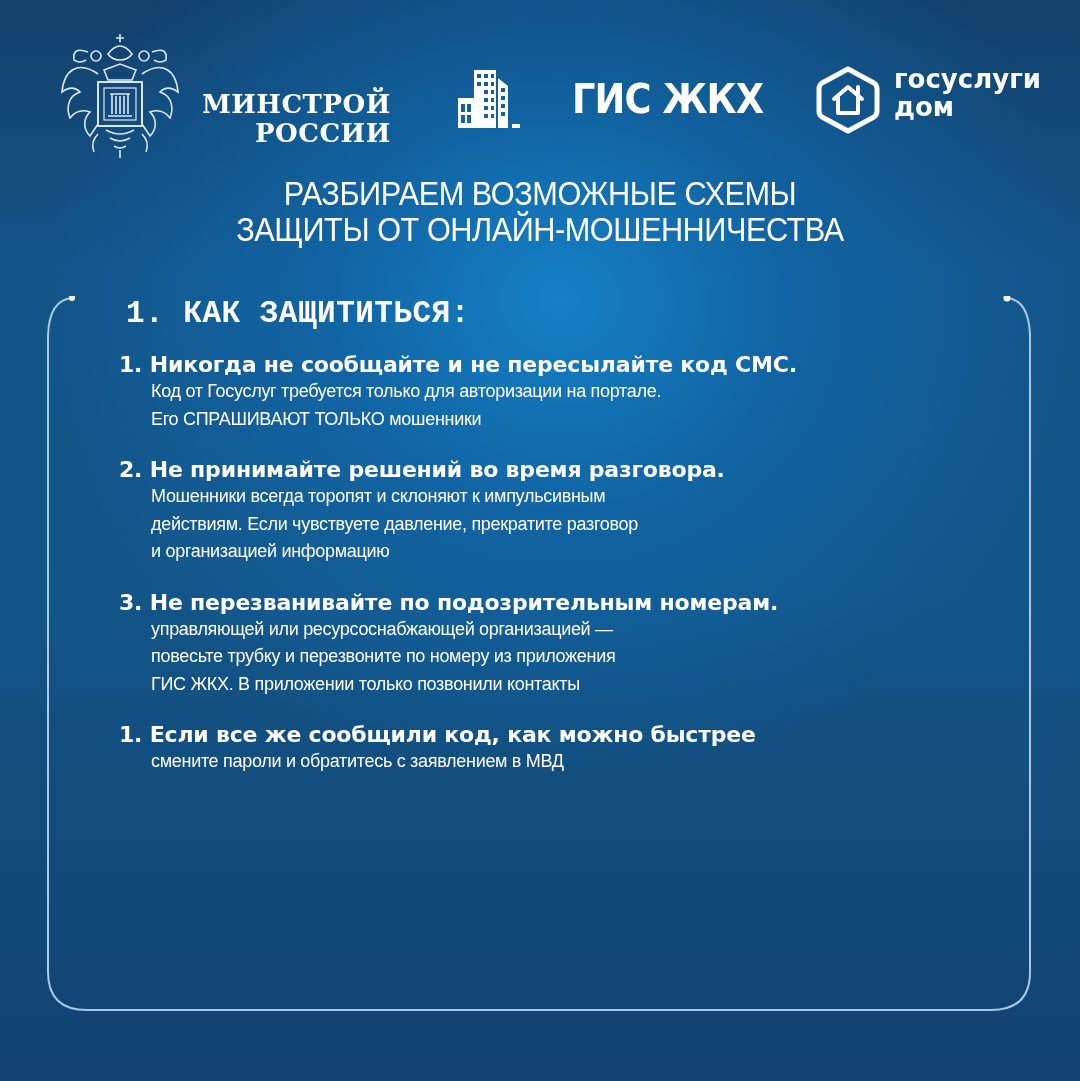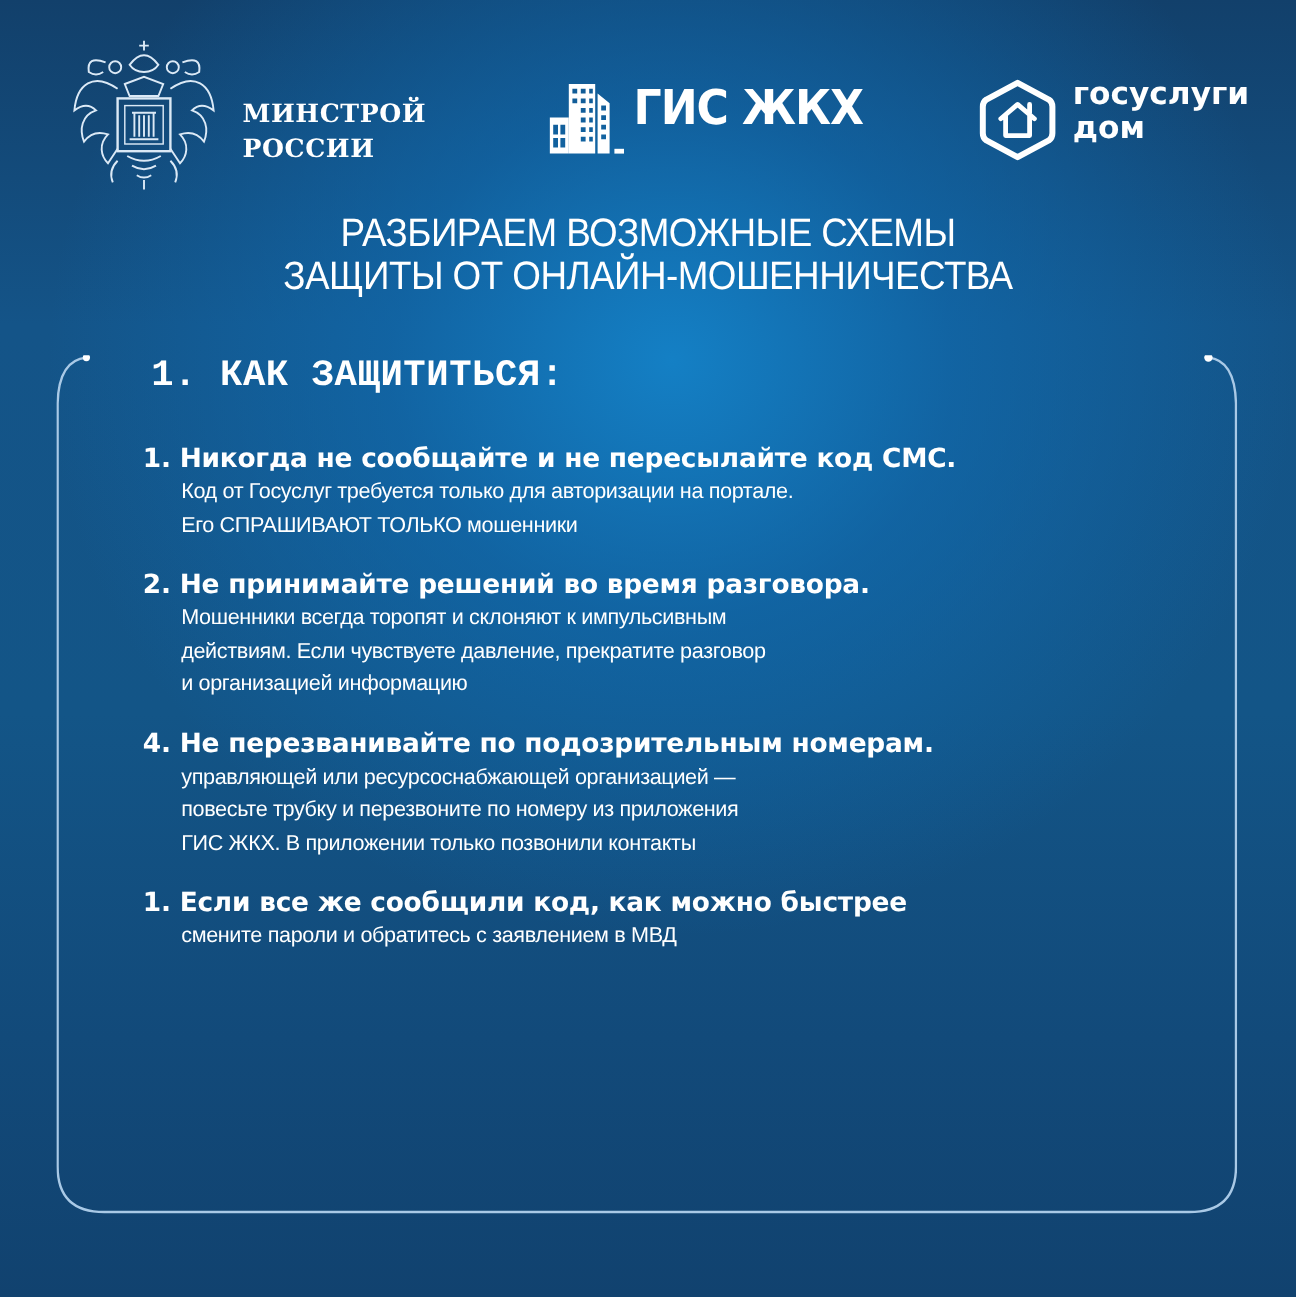--- a/index.html
+++ b/index.html
@@ -3,30 +3,30 @@
 <meta charset="utf-8">
 <style>
   html,body{margin:0;padding:0;}
   body{width:1080px;height:1081px;overflow:hidden;position:relative;
     background:
       radial-gradient(ellipse 520px 480px at 560px 300px, rgba(20,130,200,0.95) 0%, rgba(16,110,180,0.6) 45%, rgba(16,90,150,0) 100%),
       linear-gradient(180deg,#12406b 0%,#145488 25%,#135587 55%,#124a7a 80%,#11426f 100%);
     font-family:"Liberation Sans",sans-serif;color:#fff;}
   .header{position:absolute;left:0;top:0;width:1080px;height:170px;}
   .emblem{position:absolute;left:58px;top:30px;width:124px;height:132px;}
-  .minstroy{position:absolute;left:202px;top:80px;font-family:"DejaVu Serif",serif;font-weight:bold;font-size:21px;line-height:29px;letter-spacing:0.5px;color:#fff;}
-  .gis-logo{position:absolute;left:458px;top:68px;display:flex;align-items:flex-start;}
+  .minstroy{position:absolute;left:202px;top:90px;font-family:"DejaVu Serif",serif;font-weight:bold;font-size:26px;line-height:29px;letter-spacing:0.5px;color:#fff;text-align:right;}
+  .gis-logo{position:absolute;left:458px;top:68px;display:flex;align-items:center;gap:44px;}
   .gis-text{font-family:"DejaVu Sans",sans-serif;font-weight:bold;font-size:40px;letter-spacing:-1px;margin-left:4px;line-height:44px;transform:scaleX(0.92);transform-origin:left;}
   .gosuslugi{position:absolute;left:816px;top:65px;display:flex;}
   .gos-text{margin-left:14px;font-family:"DejaVu Sans",sans-serif;font-weight:bold;font-size:26px;line-height:28px;}
   .subtitle{position:absolute;left:0;width:1080px;top:176px;text-align:center;font-size:33px;line-height:36px;letter-spacing:-0.5px;transform:scaleX(0.93);}
   .frame{position:absolute;left:47px;top:296px;width:984px;height:716px;box-sizing:border-box;}
   .frame svg{position:absolute;left:0;top:0;}
   .section-title{position:absolute;left:126px;top:296px;font-family:Liberation Mono, monospace;font-weight:bold;font-size:31px;line-height:36px;letter-spacing:0.5px;}
-  .items{position:absolute;left:119px;top:370px;width:860px;}
+  .items{position:absolute;left:119px;top:352px;width:860px;}
   .item{margin-bottom:24px;}
   .item-title{font-family:"DejaVu Sans",sans-serif;font-weight:bold;font-size:22px;line-height:26px;letter-spacing:-0.2px;}
   .item-body{font-size:18px;line-height:27.5px;letter-spacing:-0.3px;margin-left:32px;}
 </style>
 </head>
 <body>
 
 <div class="header">
 
   <div class="emblem">
@@ -102,21 +102,21 @@
   </div>
   <div class="item">
     <div class="item-title">2. Не принимайте решений во время разговора.</div>
     <div class="item-body">
       <div>Мошенники всегда торопят и склоняют к импульсивным</div>
       <div>действиям. Если чувствуете давление, прекратите разговор</div>
       <div>и организацией информацию</div>
     </div>
   </div>
   <div class="item">
-    <div class="item-title">4. Не перезванивайте по подозрительным номерам.</div>
+    <div class="item-title">3. Не перезванивайте по подозрительным номерам.</div>
     <div class="item-body">
       <div>управляющей или ресурсоснабжающей организацией —</div>
       <div>повесьте трубку и перезвоните по номеру из приложения</div>
       <div>ГИС ЖКХ. В приложении только позвонили контакты</div>
     </div>
   </div>
   <div class="item">
     <div class="item-title">1. Если все же сообщили код, как можно быстрее</div>
     <div class="item-body">
       <div>смените пароли и обратитесь с заявлением в МВД</div>

